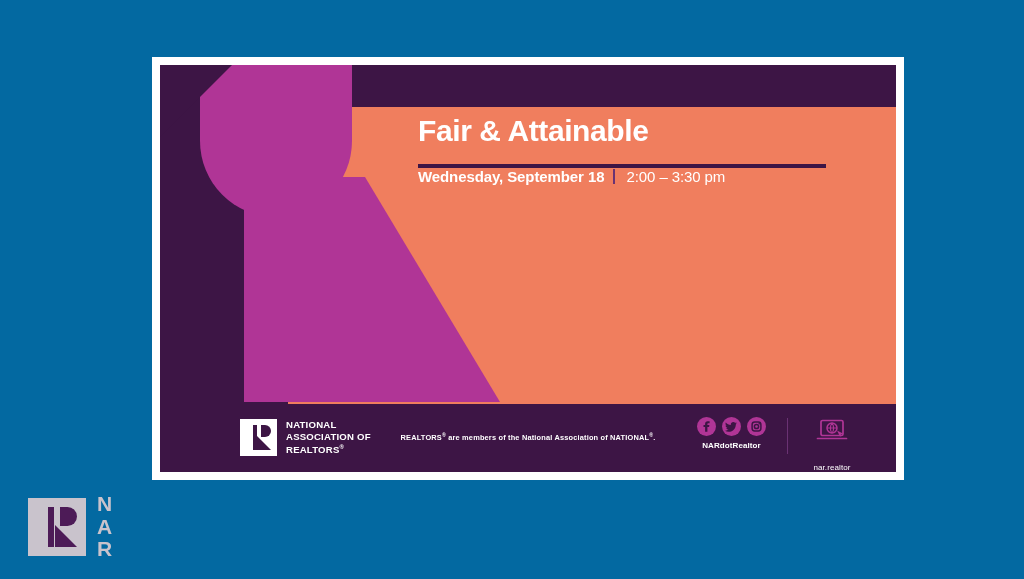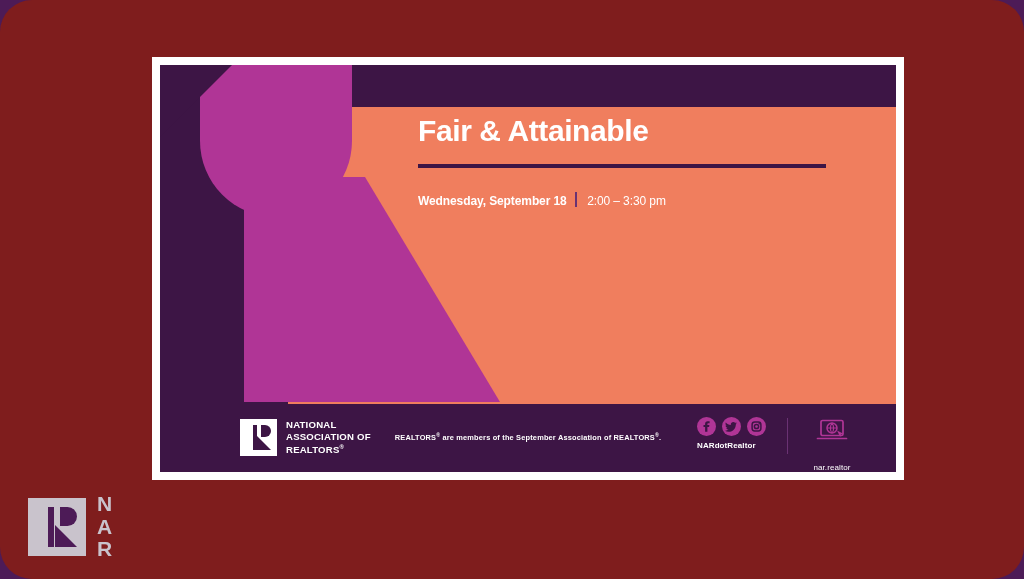--- a/index.html
+++ b/index.html
@@ -13,22 +13,21 @@
     overflow: hidden;
     background: #4D1B57;
     font-family: "Liberation Sans", sans-serif;
     position: relative;
   }
 
   
   #poster-canvas {
     position: absolute;
     inset: 0;
-    background: #7f1d1d;
-    border-radius: 32px;
+    background: #0369a1;
   }
 
   
   #slide-frame {
     position: absolute;
     left: 152px;
     top: 57px;
     width: 752px;
     height: 423px;
     background: #FFFFFF;
@@ -117,22 +116,22 @@
     letter-spacing: -0.4px;
     white-space: nowrap;
   }
   #headline-rule {
     margin-top: 14px;
     width: 408px;
     height: 4px;
     background: #3D1545;
   }
   #event-meta {
-    margin-top: 24px;
-    font-size: 12px;
+    margin-top: 0;
+    font-size: 15px;
     color: #FFFFFF;
     white-space: nowrap;
     letter-spacing: -0.1px;
   }
   #event-date { font-weight: bold; }
   #meta-divider {
     display: inline-block;
     width: 2px;
     height: 15px;
     background: #6A3273;
@@ -195,21 +194,21 @@
     letter-spacing: 0.18px;
     white-space: nowrap;
   }
   #footer-disclaimer sup { font-size: 5.2px; vertical-align: super; }
 
   
   #social-cluster {
     position: absolute;
     right: 130px;
     top: 13px;
-    text-align: left;
+    text-align: center;
   }
   #social-icons {
     display: flex;
     gap: 6px;
     justify-content: center;
   }
   .social-circle {
     width: 19px; height: 19px;
     border-radius: 50%;
     background: #B03596;
@@ -318,21 +317,21 @@
             <span class="mark-cut cut-leg"></span>
           </div>
           <div id="nar-wordmark">
             <div>NATIONAL</div>
             <div>ASSOCIATION OF</div>
             <div><span>REALTORS</span><sup>®</sup></div>
           </div>
         </div>
 
         <div id="footer-disclaimer">
-          <span>REALTORS</span><sup>®</sup><span> are members of the September Association of REALTORS</span><sup>®</sup><span>.</span>
+          <span>REALTORS</span><sup>®</sup><span> are members of the National Association of NATIONAL</span><sup>®</sup><span>.</span>
         </div>
 
         <div id="social-cluster">
           <div id="social-icons">
             <a class="social-circle">
               <svg width="19" height="19" viewBox="0 0 19 19" aria-hidden="true">
                 <path d="M11.1 6.3h1.5V4.3h-1.9c-1.7 0-2.6 1-2.6 2.5v1.3H6.5v2h1.6v4.6h2.3v-4.6h1.7l.3-2h-2V7.1c0-.5.2-.8.7-.8z" fill="#3D1545"></path>
               </svg>
             </a>
             <a class="social-circle">

